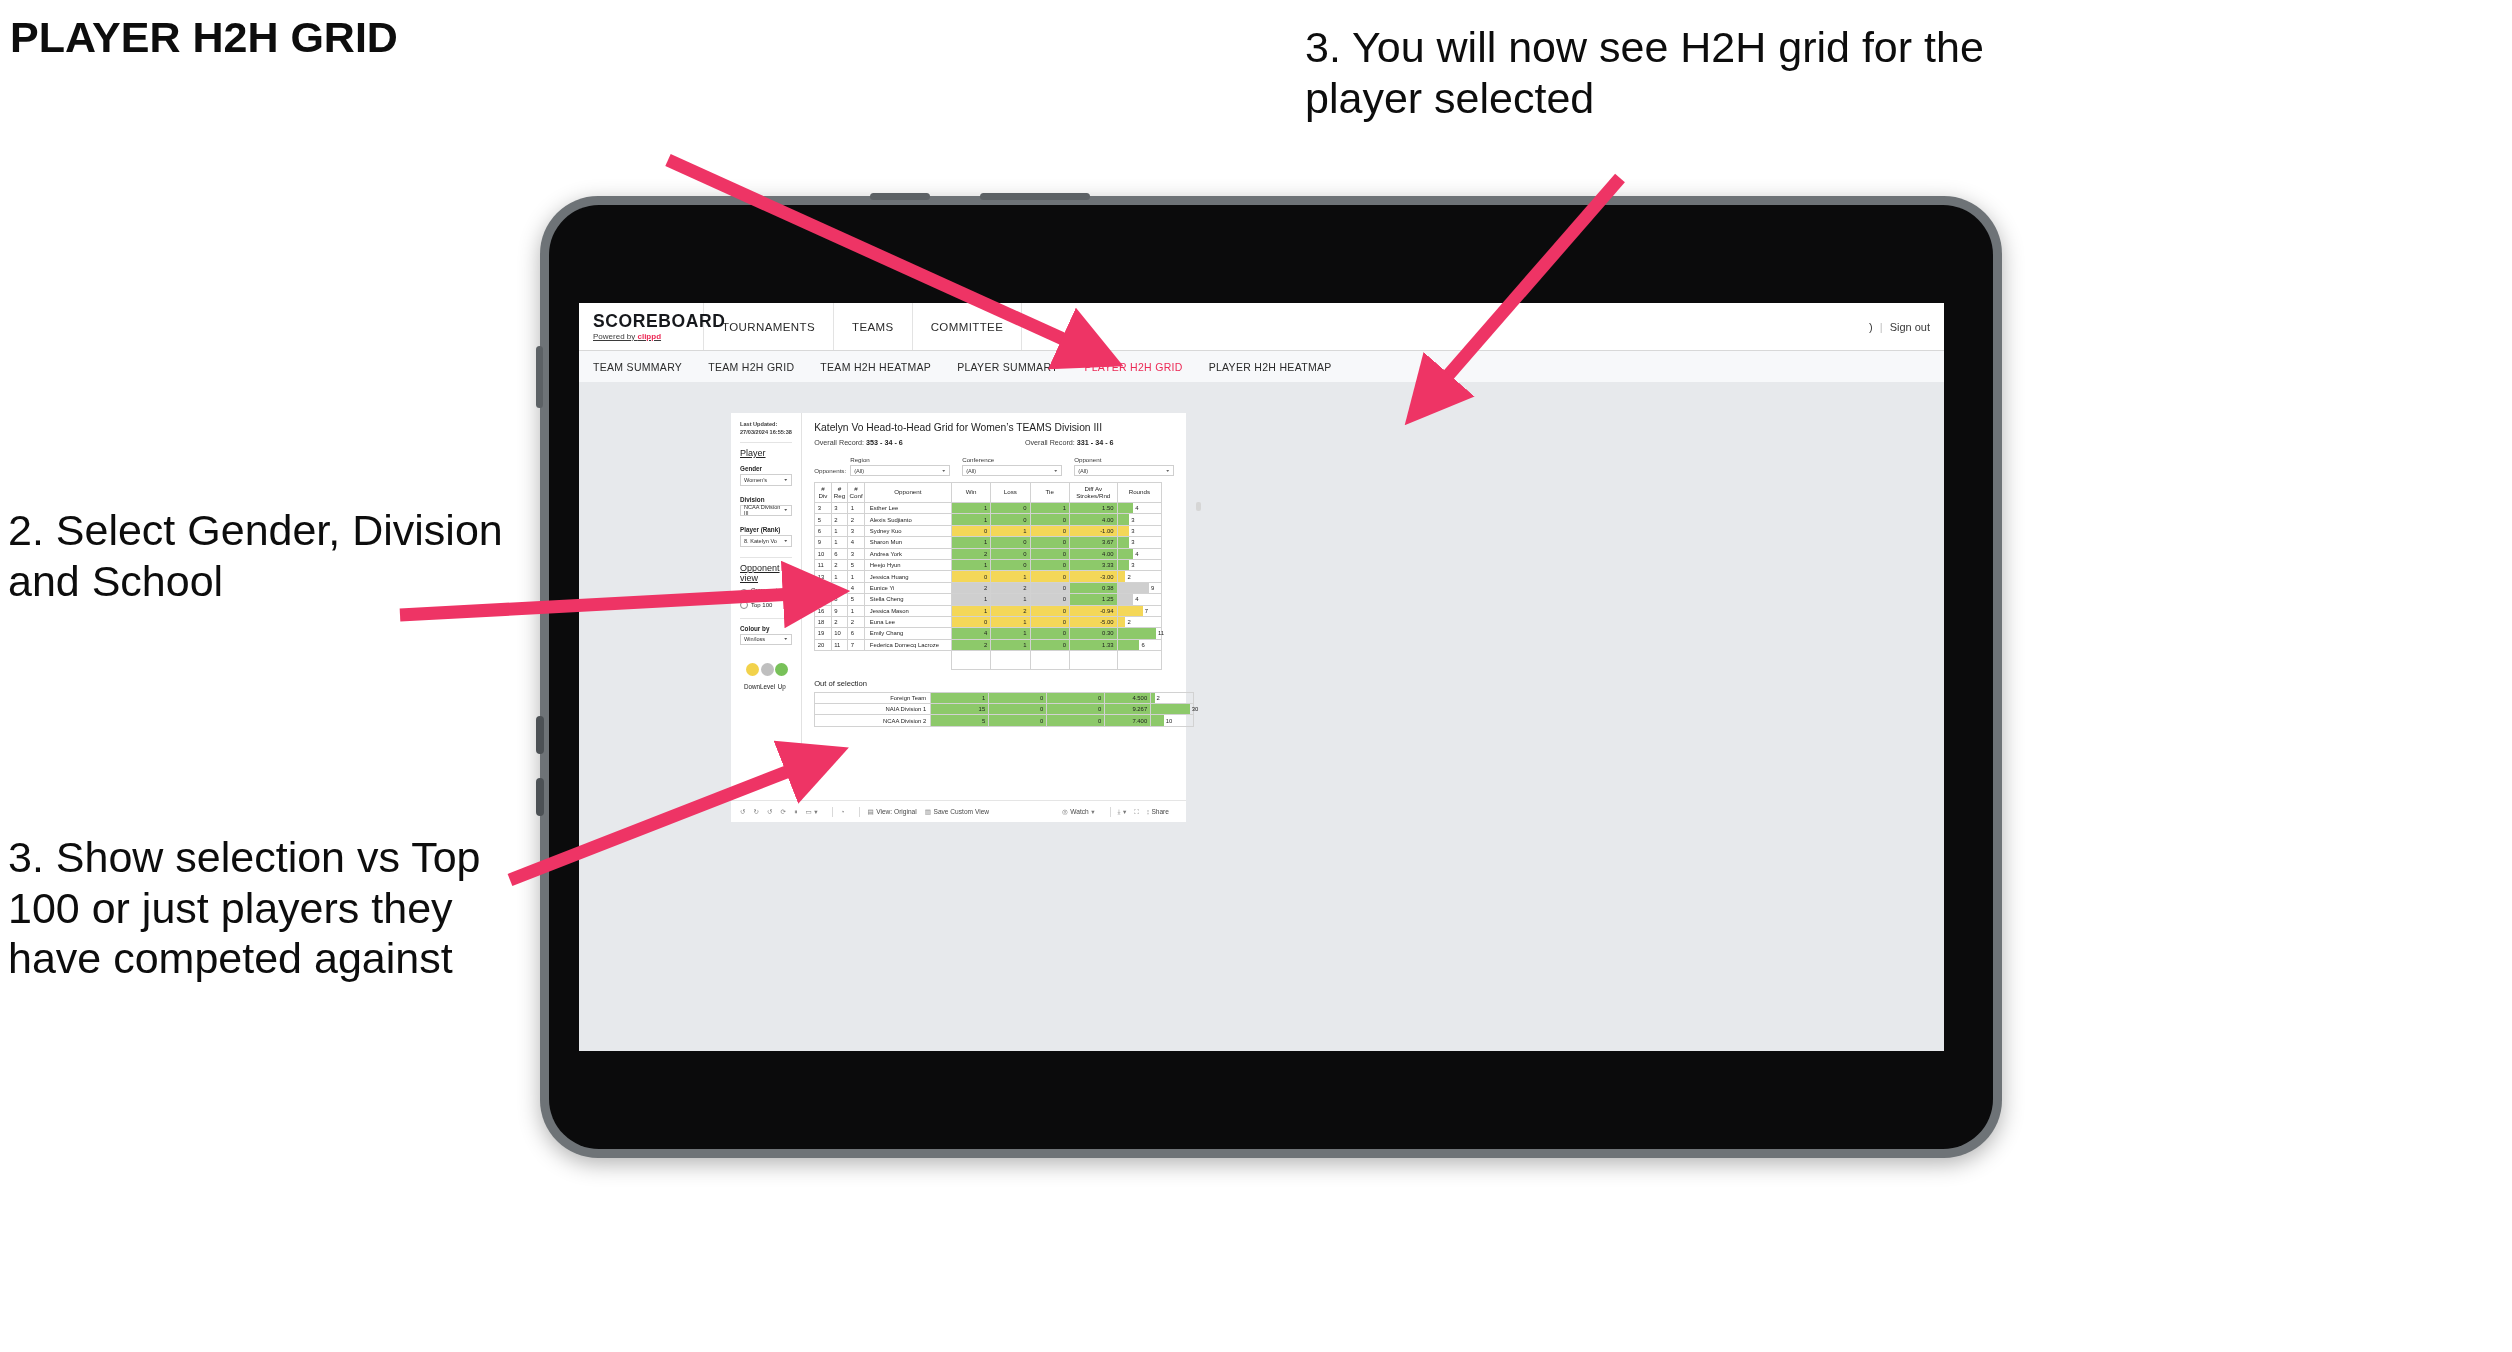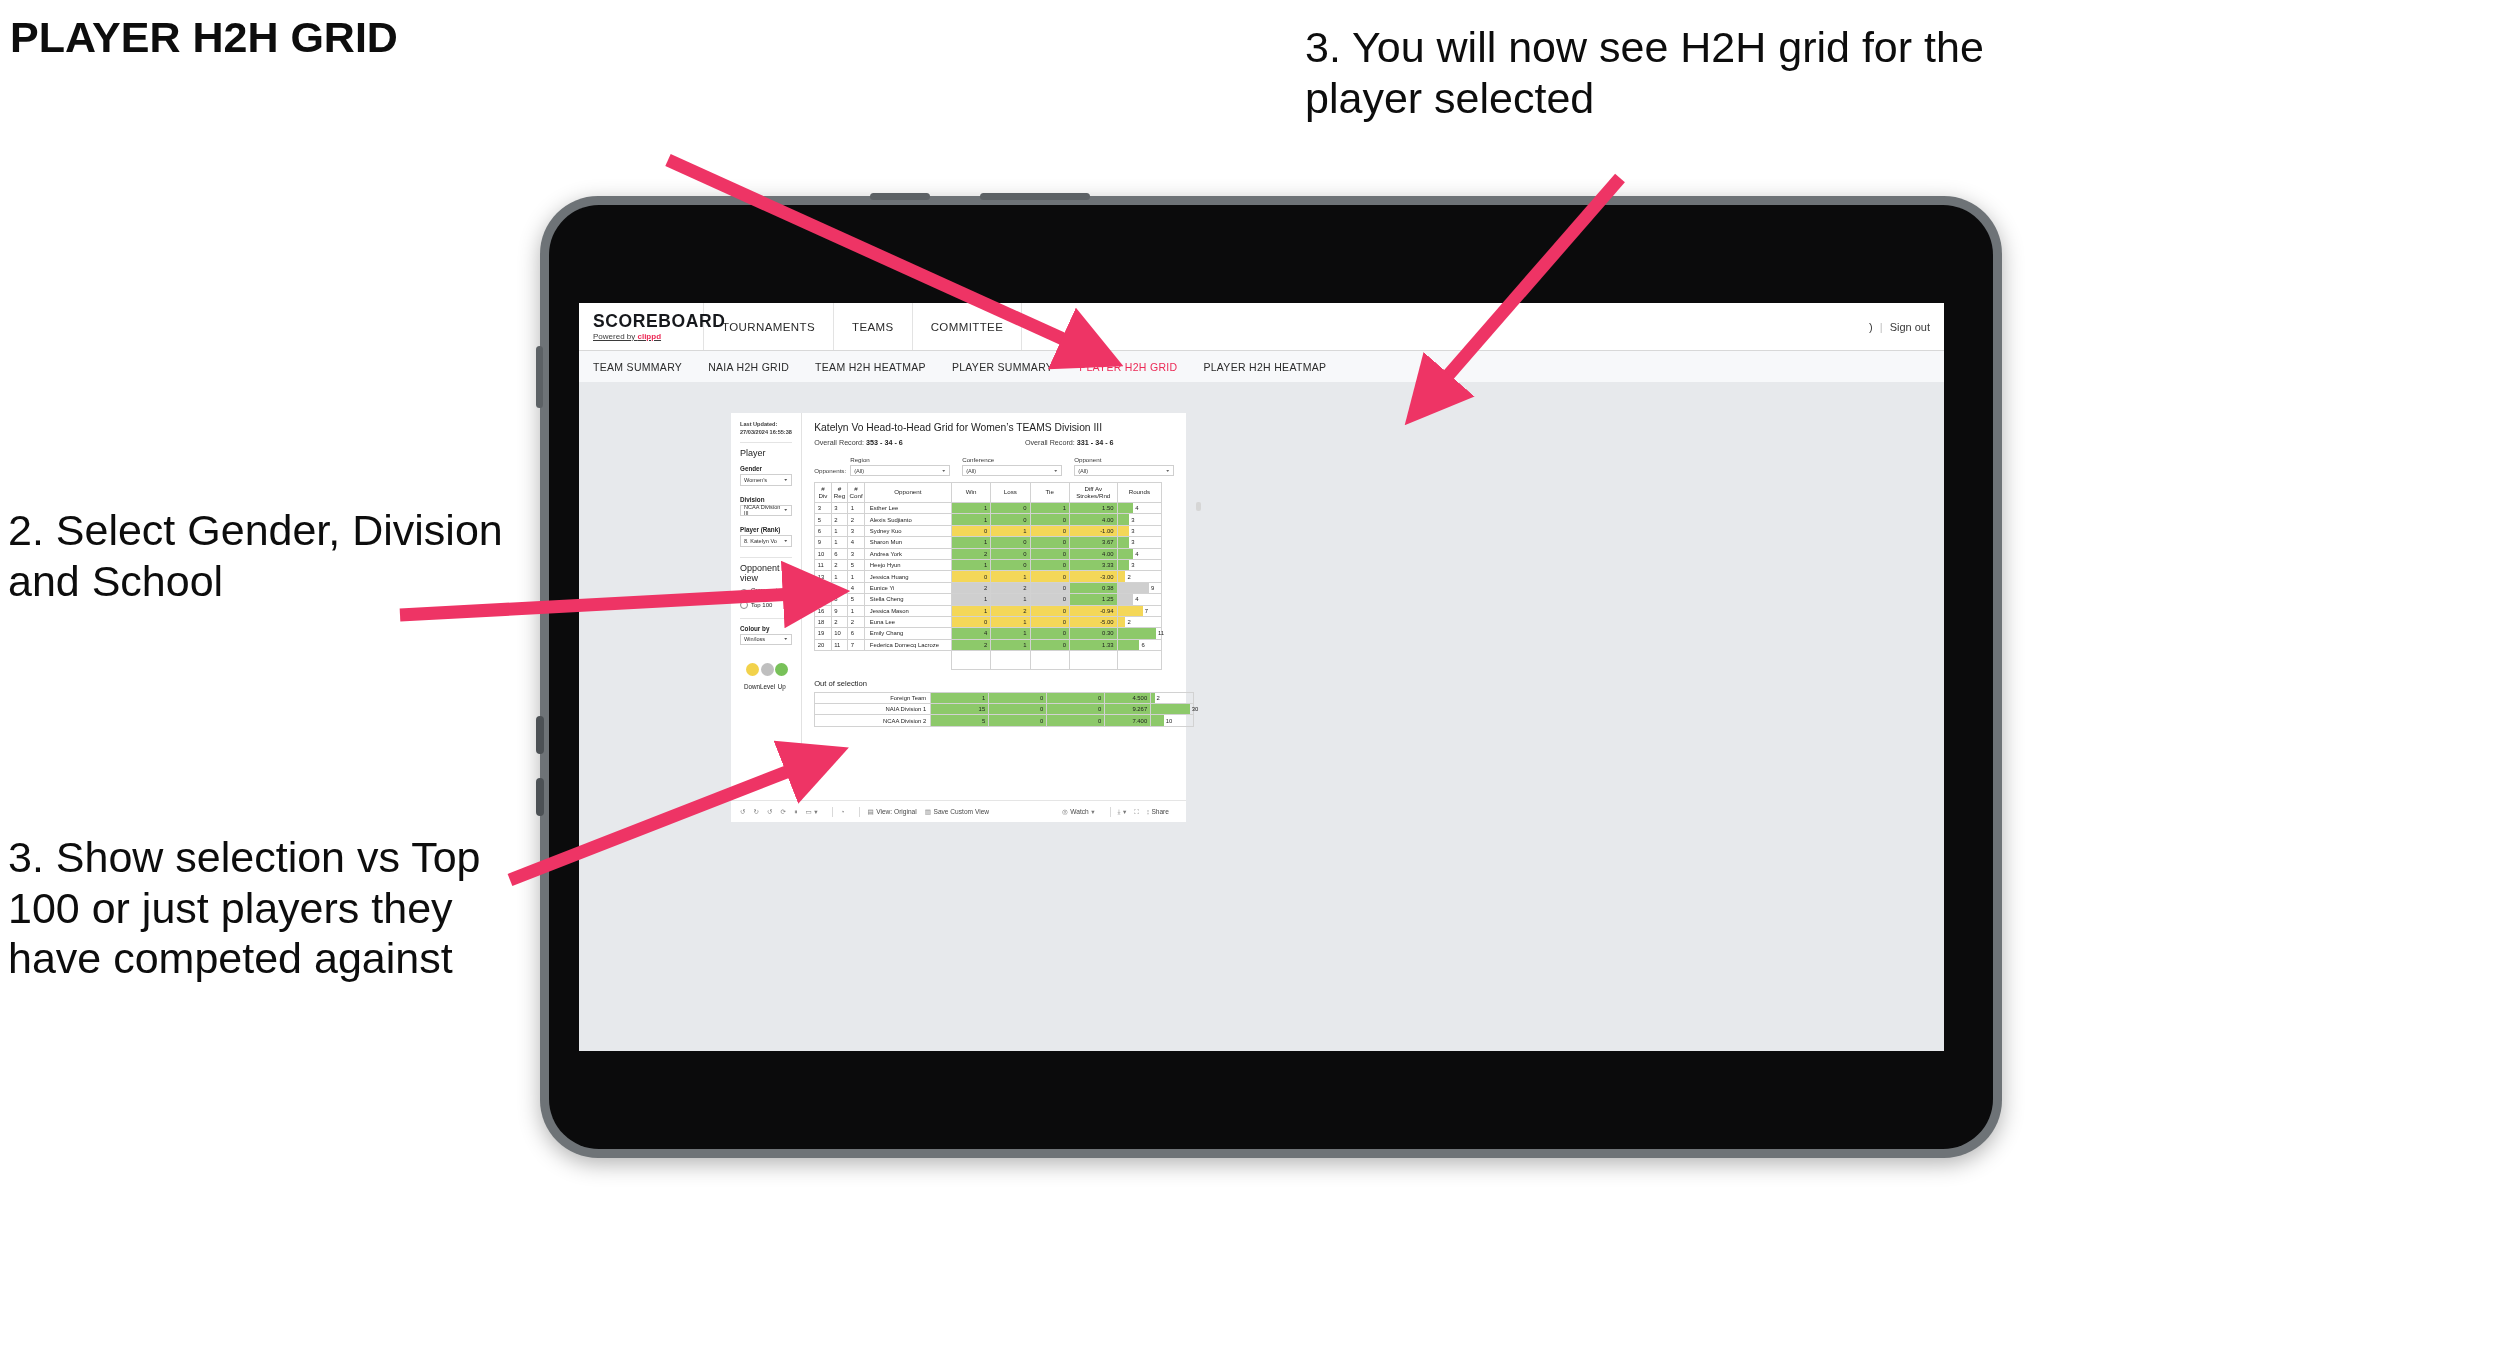--- a/index.html
+++ b/index.html
@@ -67,21 +67,21 @@
   
   #canvas{position:absolute;left:0;top:79px;right:0;bottom:0;background:#e7e9ec;}
   #sheet{position:absolute;left:152px;top:31px;width:455px;height:387px;
          background:#fff;display:flex;}
 
   
   #filters{width:82px;box-sizing:border-box;padding:8px 9px 0 9px;
            border-right:1px solid #e2e2e2;background:#fff;position:relative;}
   #lastupd{font-size:5.6px;color:#3d3d3d;line-height:1.35;font-weight:600;}
   .f-rule{height:1px;background:#e4e4e4;margin:6px 0 5px 0;}
-  .f-h{font-size:9px;color:#232323;margin:0 0 7px 0;}
+  .f-h{font-size:9px;color:#232323;margin:0 0 7px 0;text-decoration:underline;}
   .f-label{font-size:6.3px;font-weight:700;color:#232323;margin-bottom:2px;}
   .f-select{height:9.5px;border:1px solid #cfcfcf;background:#fff;
             display:flex;align-items:center;justify-content:space-between;
             padding:0 3px;font-size:5.6px;color:#2d2d2d;margin-bottom:10px;
             cursor:pointer;}
   .f-select .car{font-size:5px;color:#555;transform:scaleY(.7);}
   .radio-row{display:flex;align-items:center;gap:3px;margin-bottom:2px;
              font-size:6px;color:#232323;cursor:pointer;}
   .radio{width:6px;height:6px;border:1px solid #8a8a8a;border-radius:50%;
          background:#fff;position:relative;flex:0 0 auto;}
@@ -180,21 +180,21 @@
     <div class="topnav-item">COMMITTEE</div>
     <div id="topnav-right">
       <span>)</span>
       <span class="sep">|</span>
       <span>Sign out</span>
     </div>
   </div>
 
   <div id="tabbar">
     <div class="tab">TEAM SUMMARY</div>
-    <div class="tab">NAIA H2H GRID</div>
+    <div class="tab">TEAM H2H GRID</div>
     <div class="tab">TEAM H2H HEATMAP</div>
     <div class="tab">PLAYER SUMMARY</div>
     <div class="tab active">PLAYER H2H GRID</div>
     <div class="tab">PLAYER H2H HEATMAP</div>
   </div>
 
   <div id="canvas">
 
     <div id="sheet">
 

